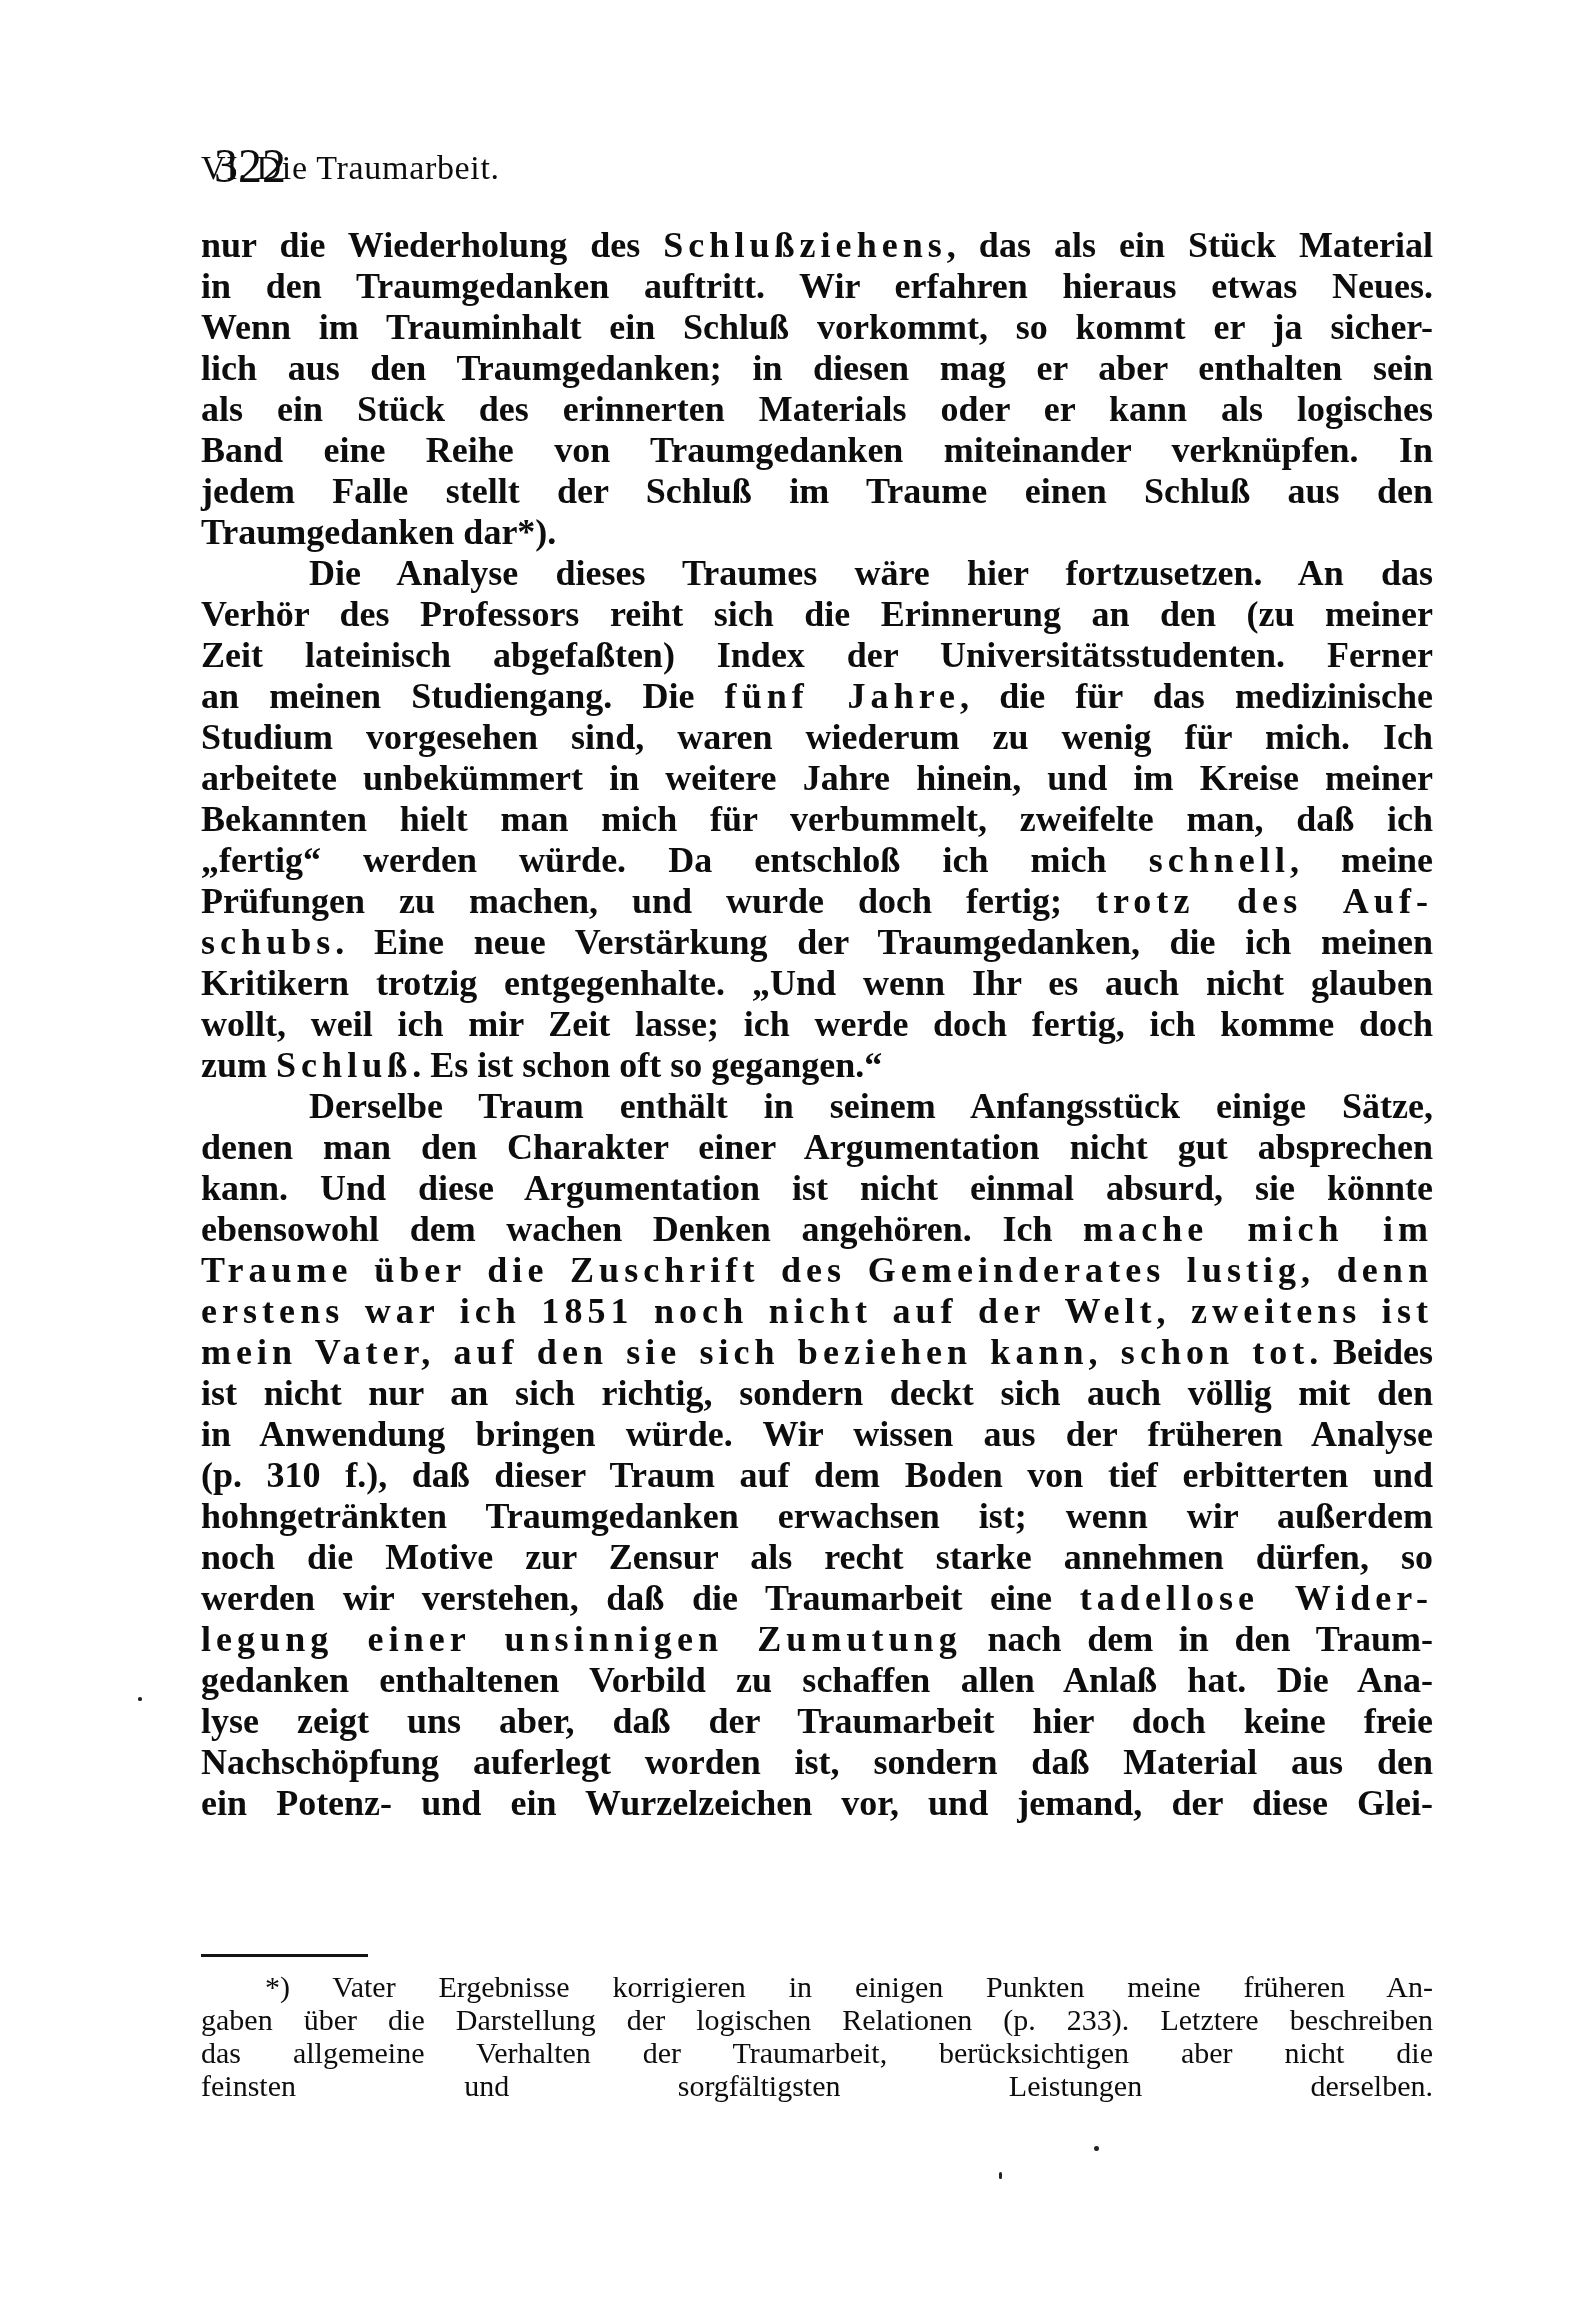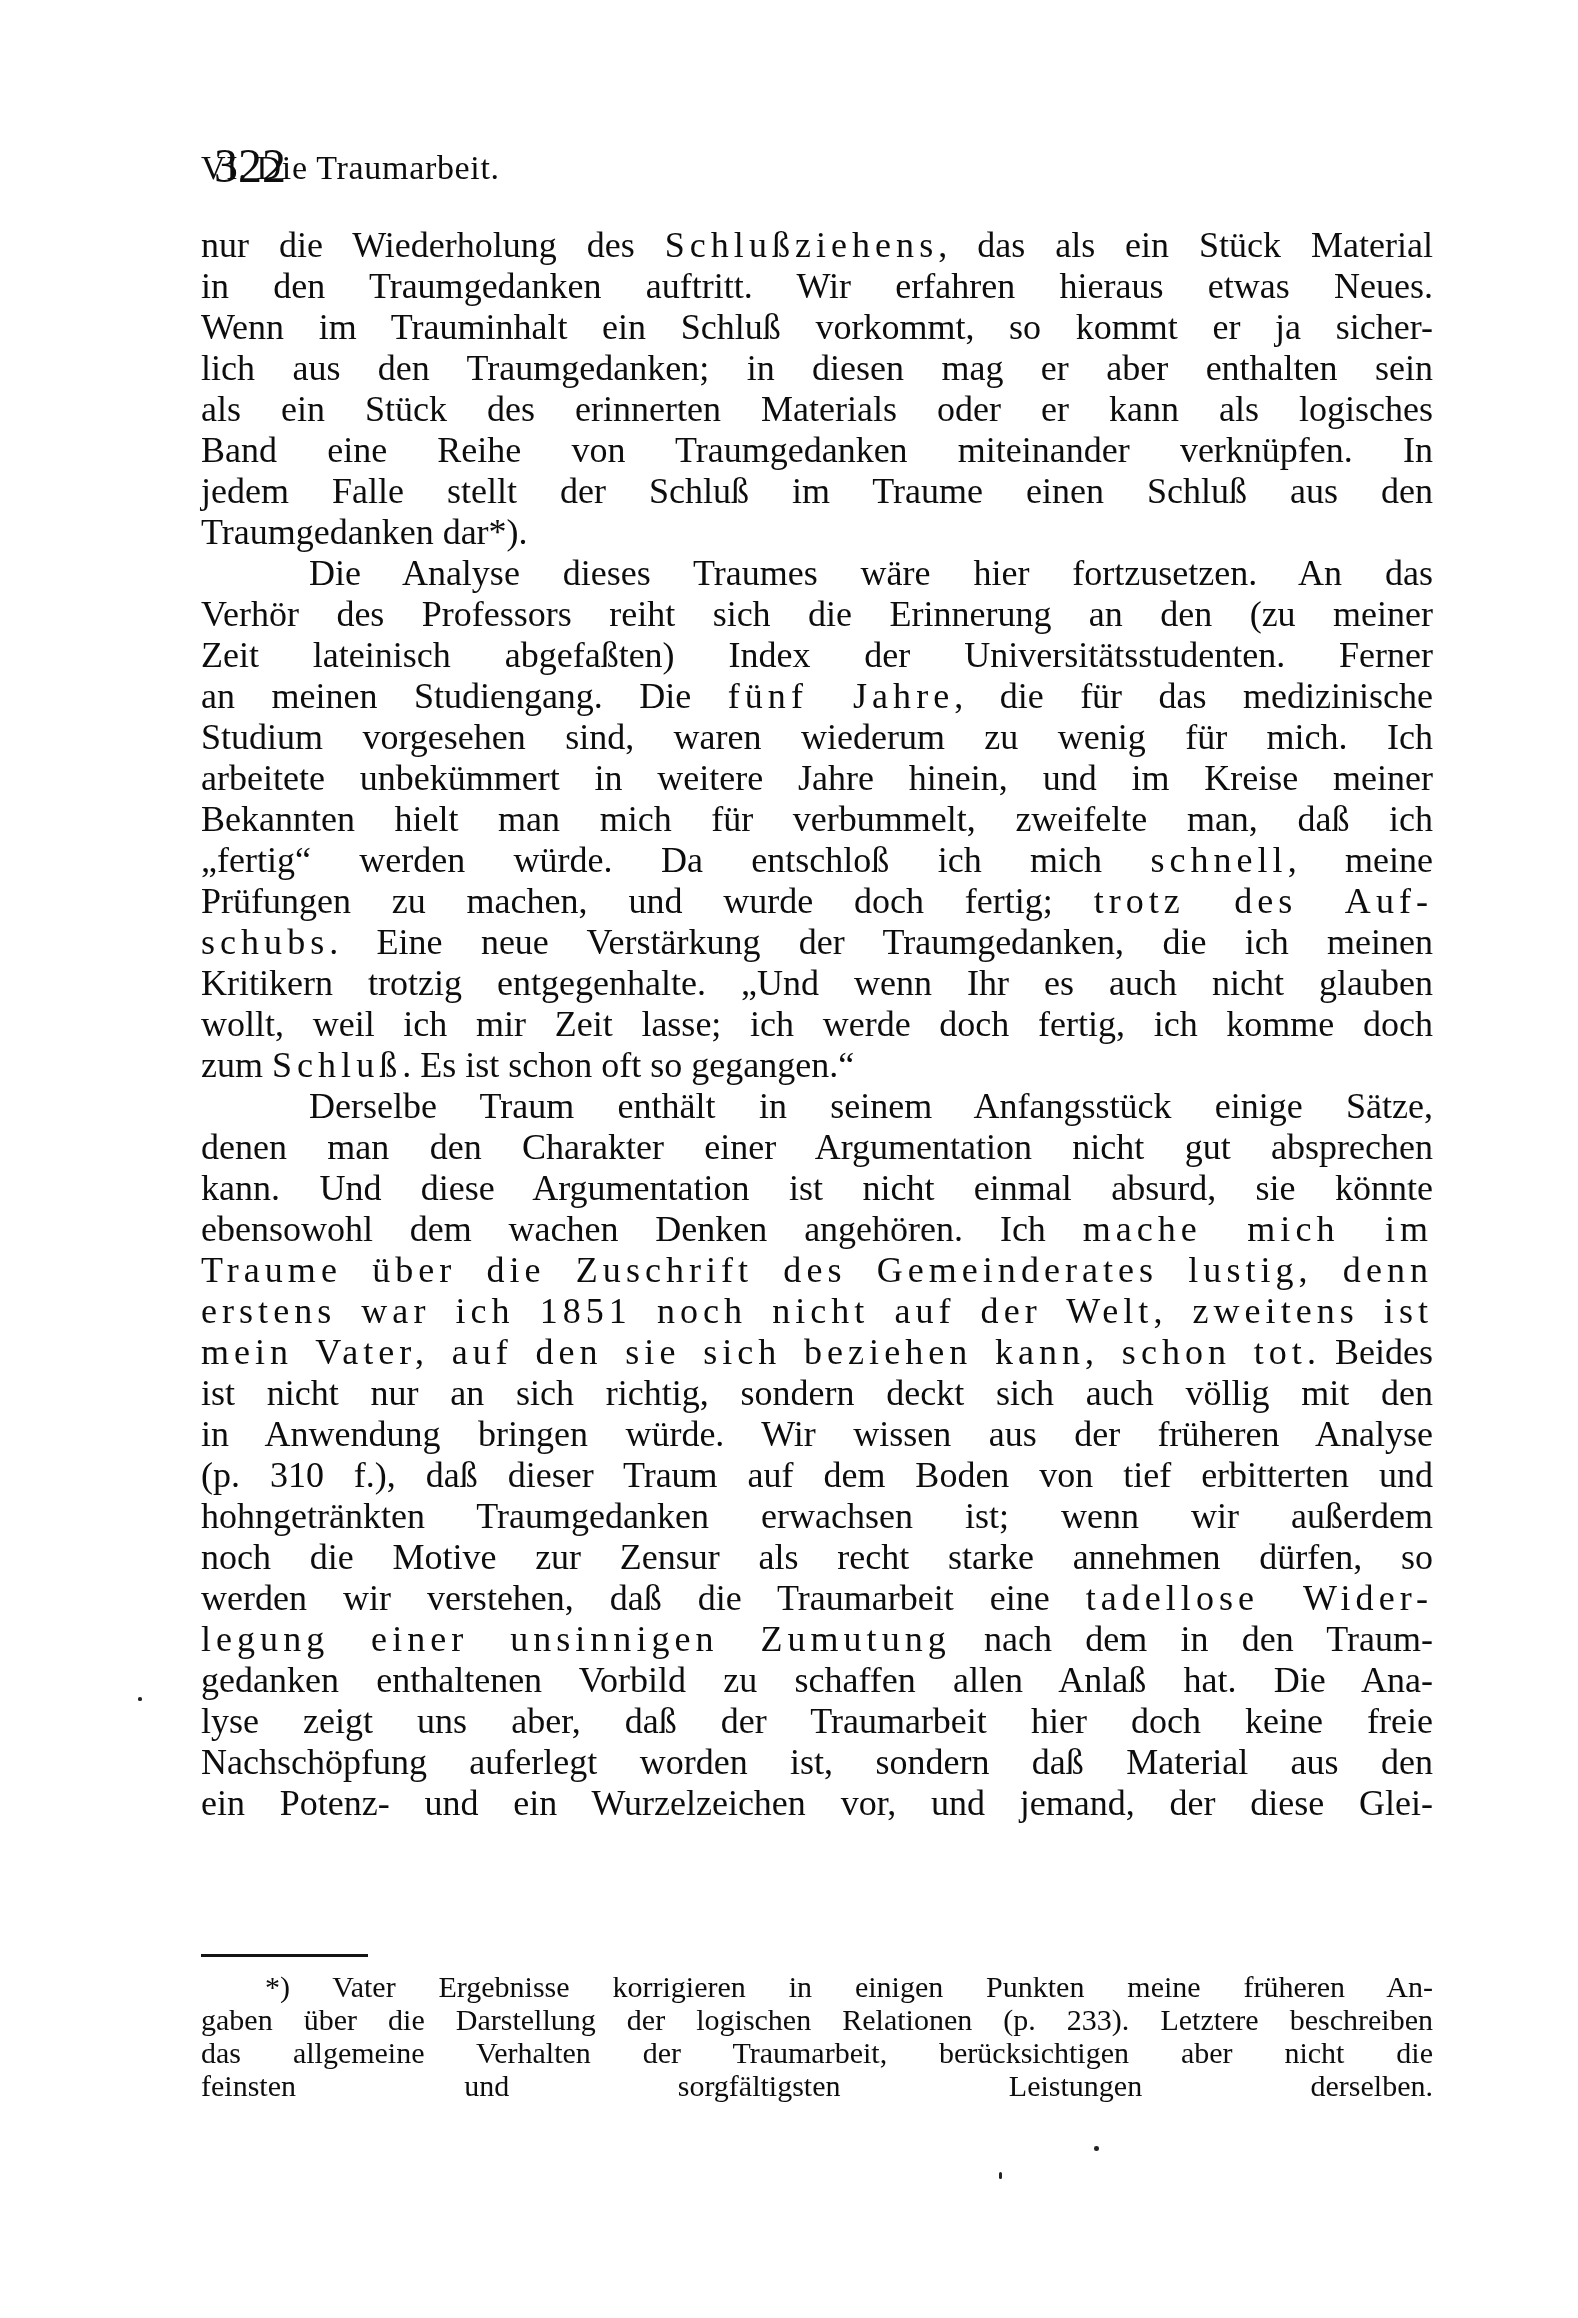--- a/index.html
+++ b/index.html
@@ -24,20 +24,21 @@
     letter-spacing:0.02em;
   }
   .body-text {
     position:absolute; left:201px; top:225px; width:1232px;
     font-size:36px;
   }
   .body-text .line {
     line-height:41px;
     text-align:justify;
     text-align-last:justify;
+    font-weight:bold;
   }
   .line.indent { text-indent:108px; }
   .line.para-end { text-align-last:left; }
   .sp { letter-spacing:0.14em; word-spacing:0.10em; }
   .footnote-rule {
     position:absolute; left:201px; top:1954px;
     width:167px; height:2.8px; background:#141414;
   }
   .footnote {
     position:absolute; left:201px; top:1970px; width:1232px;

